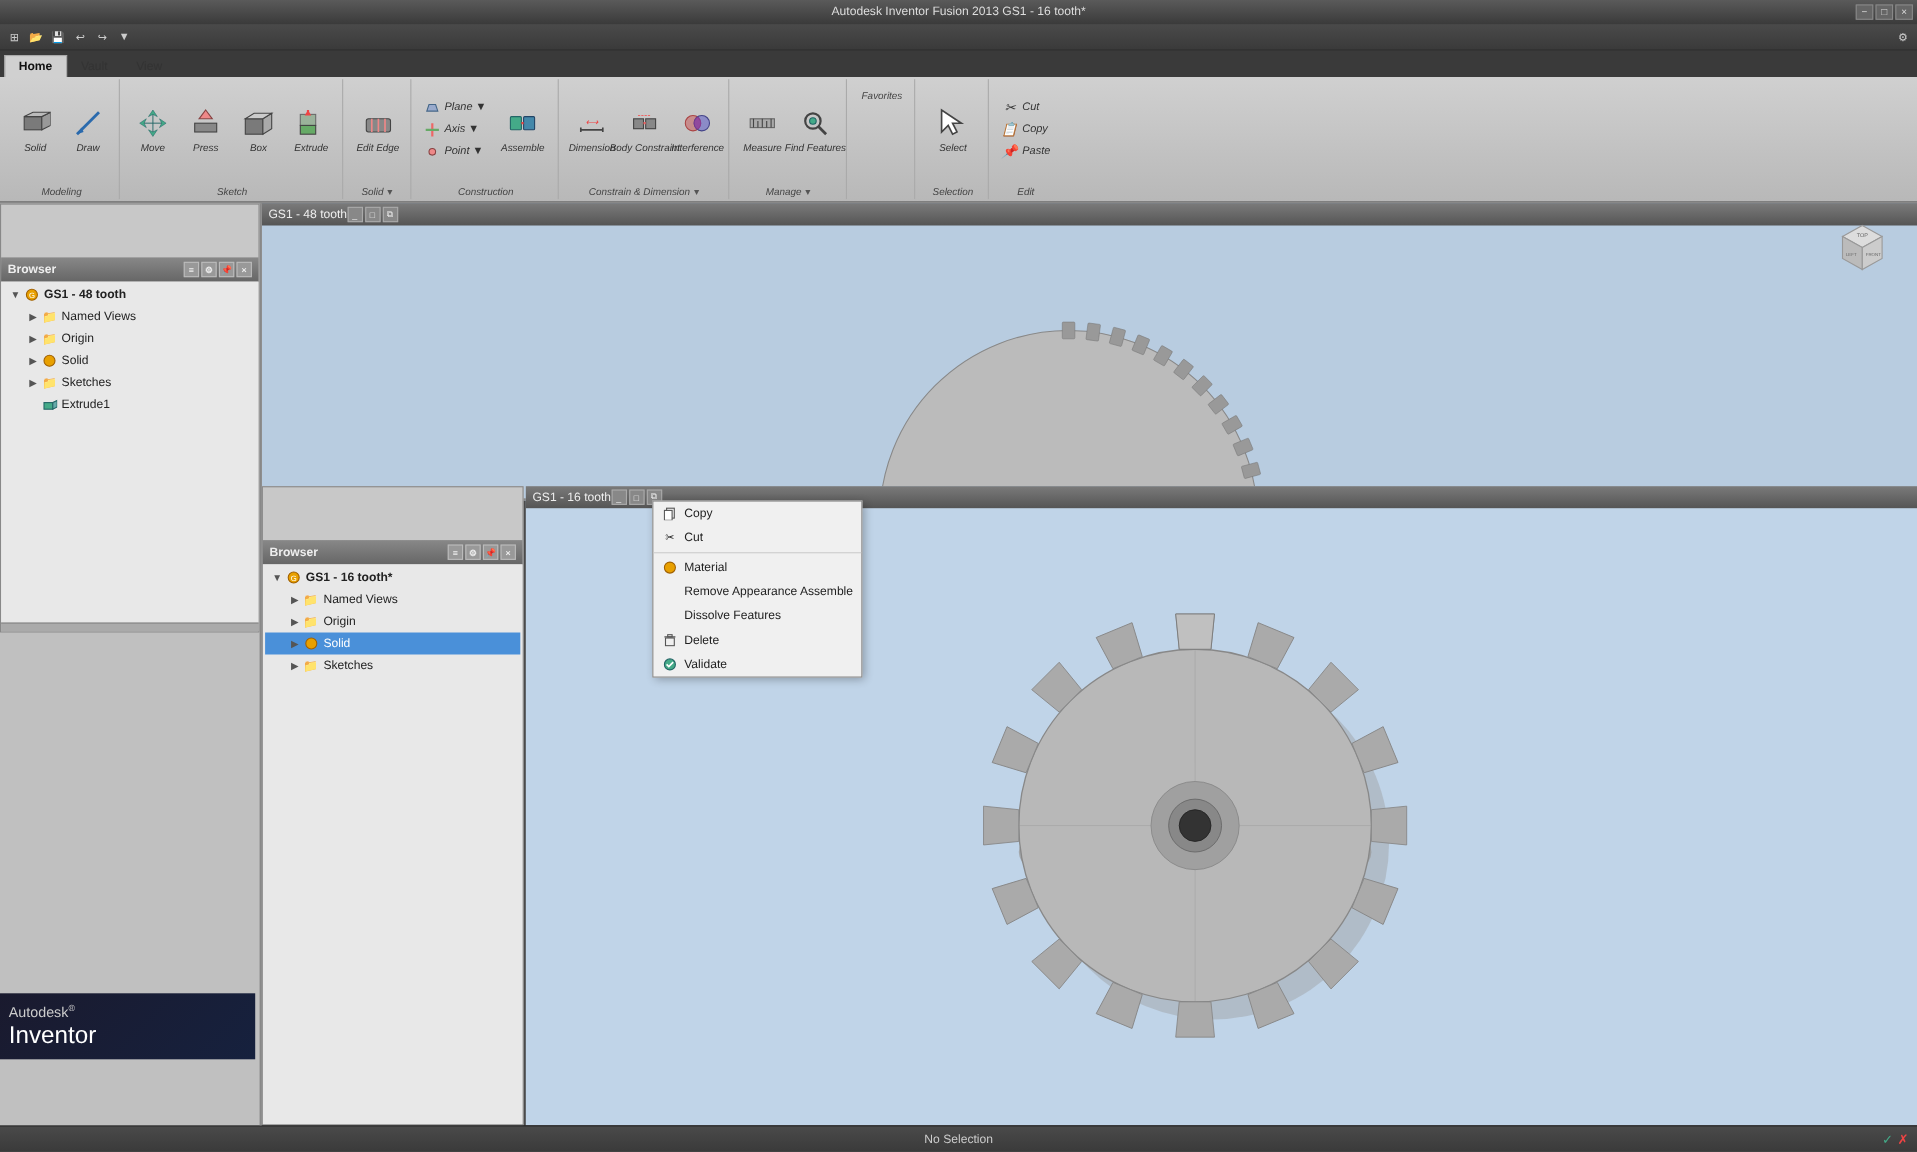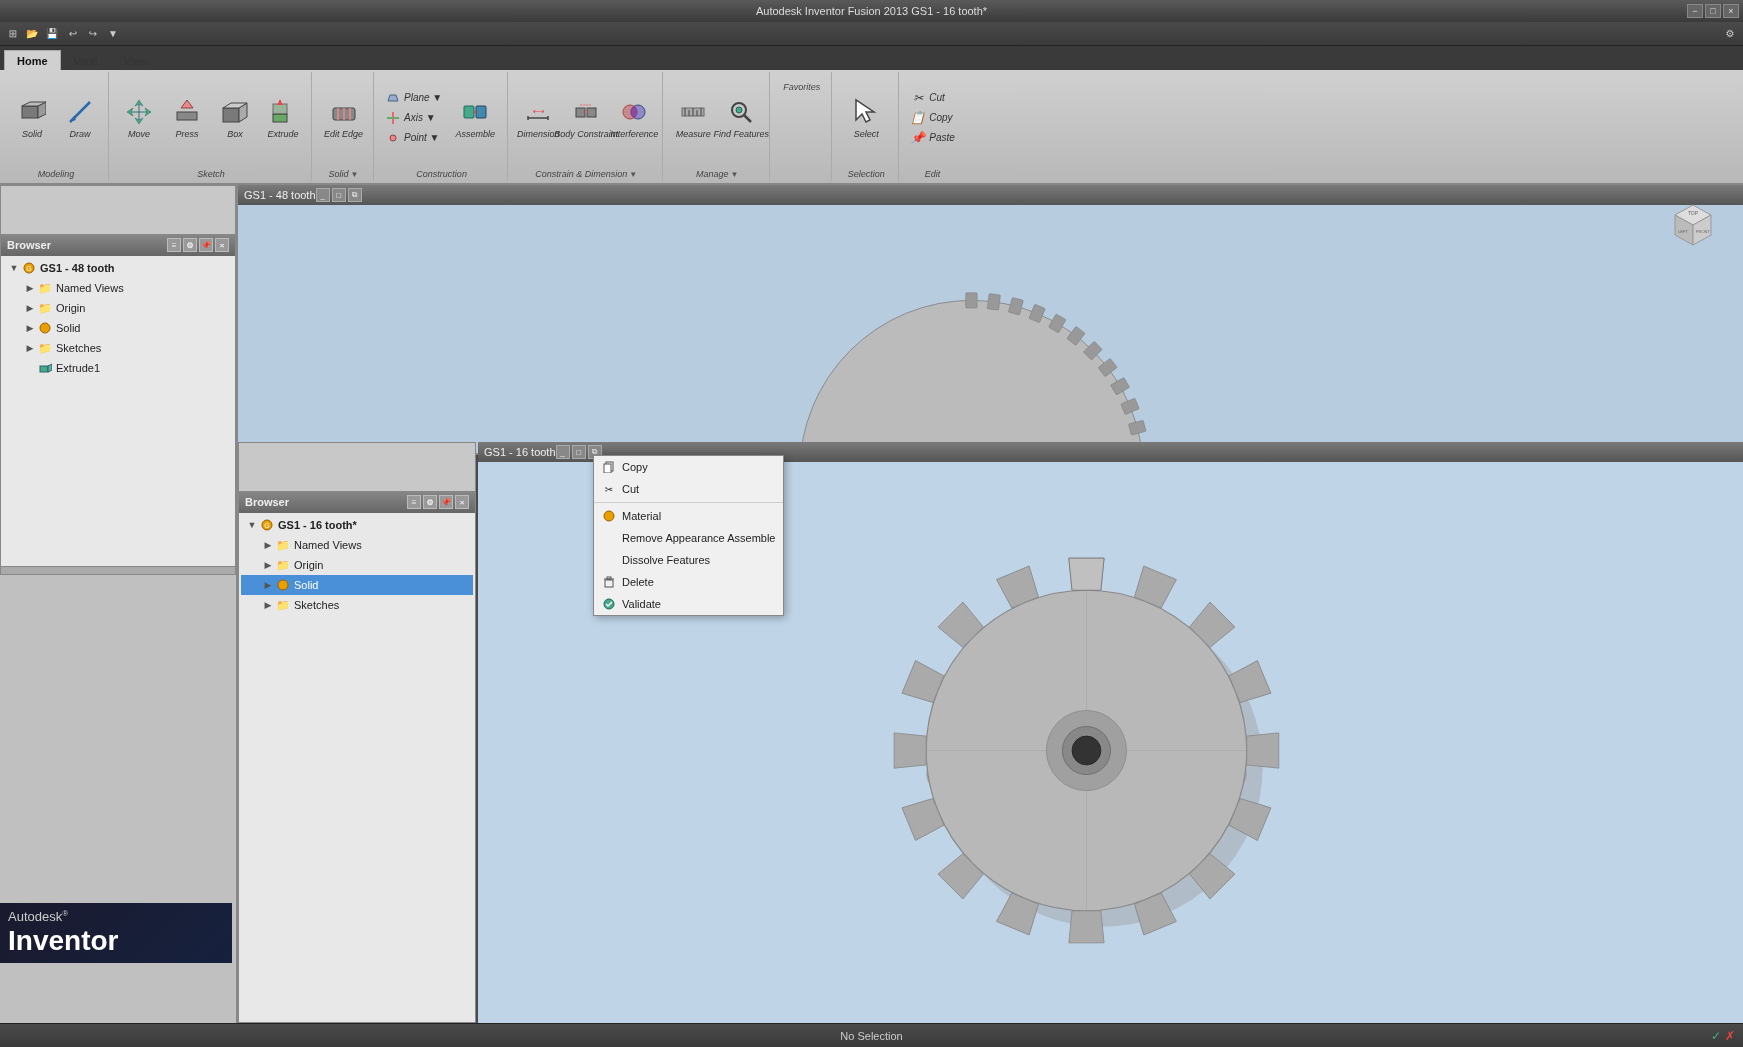--- a/index.html
+++ b/index.html
@@ -728,21 +728,21 @@
           <span>Extrude1</span>
         </div>
       </div>
 
       <div style="height:8px; background:#aaa; cursor:ns-resize; border-top:1px solid #888;"></div>
     </div>
 
     <div class="autodesk-logo">
       <div>
         <div style="color:#ccc; font-size:13px;">Autodesk<sup style="font-size:8px;">®</sup></div>
-        <div style="color:white; font-size:28px; font-weight:bold;">Inventor</div>
+        <div style="color:white; font-size:22px; font-weight:normal;">Inventor</div>
       </div>
     </div>
 
 
   </div>
 
   <div style="flex:1; position:relative; overflow:hidden;">
 
     <div style="position:absolute; top:0; left:0; right:0; height:270px; background:#b8cce0; border-bottom:2px solid #888;">
       <div class="sub-window-titlebar">

